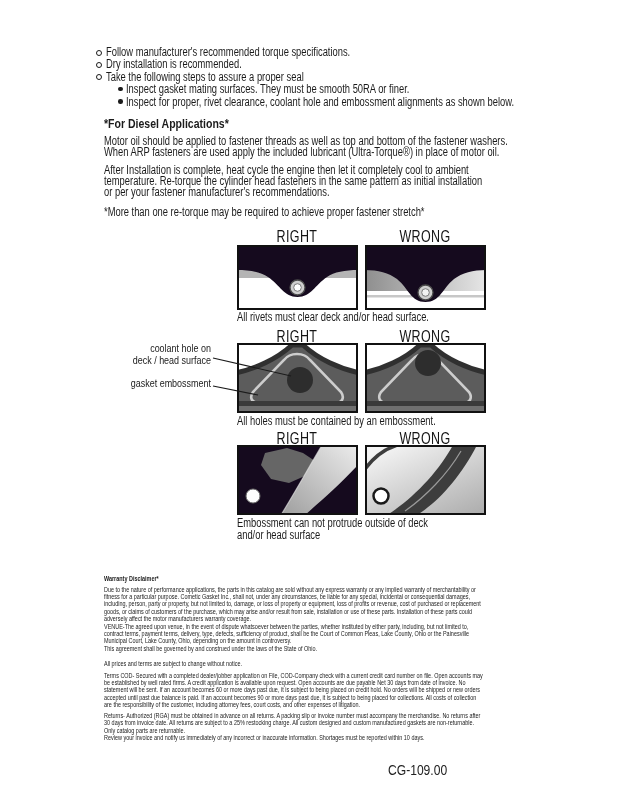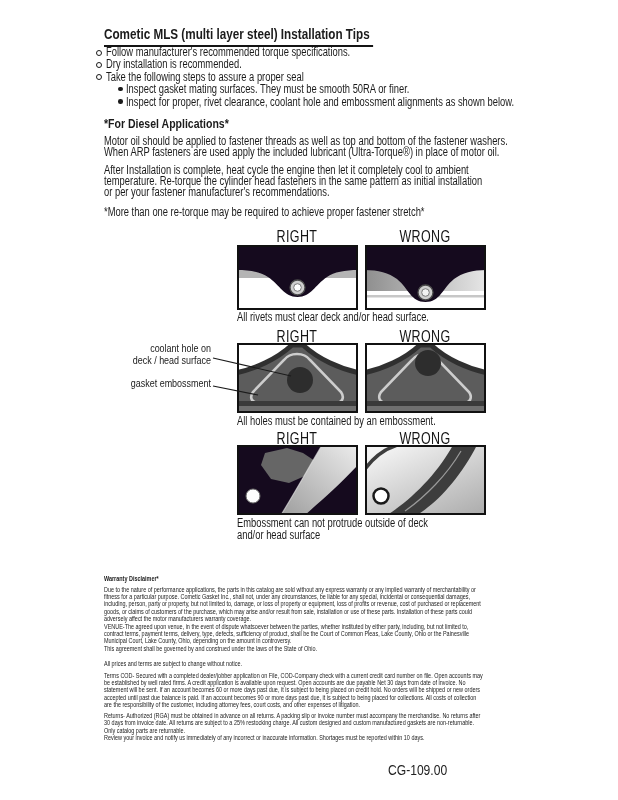--- a/index.html
+++ b/index.html
@@ -29,23 +29,20 @@
   .panel svg{display:block;}
   .legal{font-size:7px;line-height:7.2px;white-space:pre-line;width:640px;color:#222;}
   .legal-h{font-size:7px;font-weight:bold;white-space:nowrap;color:#222;}
   .code{font-size:15.5px;white-space:nowrap;color:#222;}
 </style>
 </head>
 <body>
 
 <div class="page">
 
-  <div class="abs" style="left:104px;top:25px;">
-    <span class="title cond">Cometic MLS (multi layer steel) Installation Tips</span>
-  </div>
 
   <div class="abs tips">
     <div class="tip-row">
       <span class="marker-o"></span>
       <span class="cond">Follow manufacturer's recommended torque specifications.</span>
     </div>
     <div class="tip-row">
       <span class="marker-o"></span>
       <span class="cond">Dry installation is recommended.</span>
     </div>

